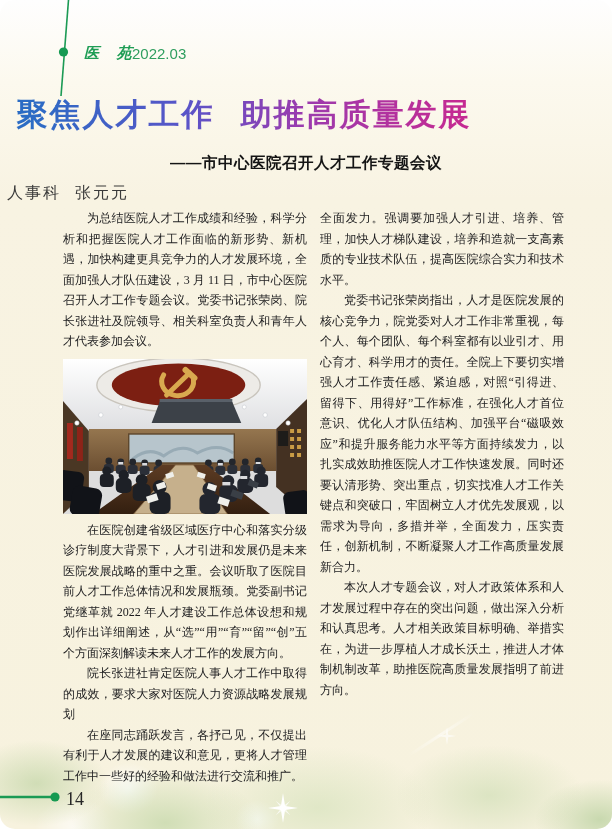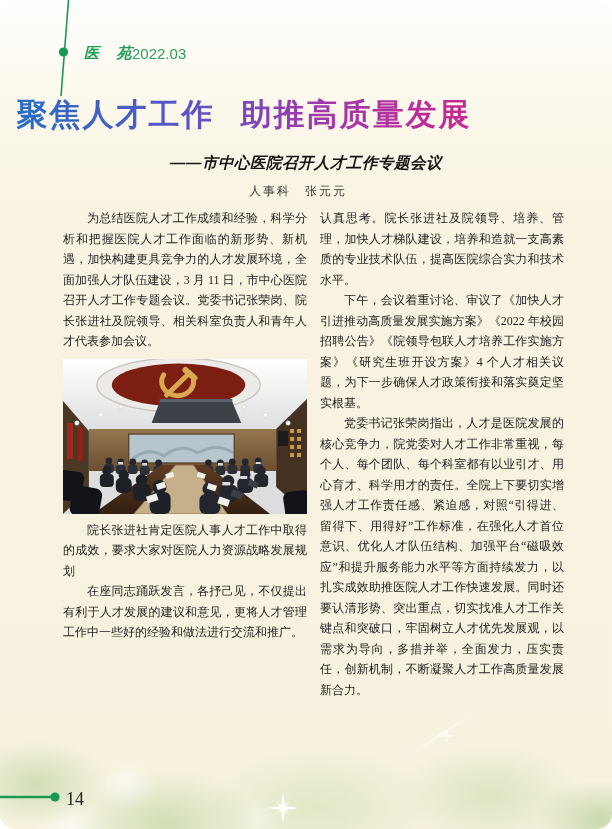--- a/index.html
+++ b/index.html
@@ -18,23 +18,23 @@
   .title{position:absolute;left:0;top:94px;width:488px;text-align:center;
     font-family:"Liberation Sans","DejaVu Sans",sans-serif;font-weight:bold;
     font-size:31px;letter-spacing:2px;color:#6a46b8;white-space:nowrap;}
   @supports (-webkit-background-clip:text){
     .title{background:linear-gradient(90deg,#2b6cc4 6%,#5954c8 38%,#9b3bae 62%,#c42a92 94%);
       -webkit-background-clip:text;background-clip:text;-webkit-text-fill-color:transparent;}
   }
   .title .gap{display:inline-block;width:26px;}
   .subtitle{position:absolute;left:0;top:153px;width:612px;text-align:center;
     font-family:"Liberation Sans","DejaVu Sans",sans-serif;font-weight:bold;
-    font-size:15.5px;letter-spacing:.5px;color:#141414;font-style:italic;}
-  .byline{position:absolute;left:0;top:183px;width:596px;text-align:center;
-    font-size:12px;letter-spacing:2px;color:#3a3a3a;}
+    font-size:15.5px;letter-spacing:.5px;color:#141414;}
+  .byline{position:absolute;left:0;top:183px;width:596px;text-align:left;
+    font-size:16px;letter-spacing:2px;color:#3a3a3a;}
   .byline span{margin:0 7px;}
 
   
   .cols{position:absolute;left:63px;top:208px;width:501px;display:flex;gap:13px;}
   .col{width:244px;font-size:12px;line-height:20.5px;text-align:justify;color:#1c1c1e;}
   .col p{margin:0;text-indent:2em;}
   .col p.noindent{text-indent:0;}
 
   
   .photo{width:244px;height:155px;margin:7px 0 6px 0;overflow:hidden;background:#ddd;}
@@ -223,28 +223,29 @@
           </g>
 
           <g fill="#111318">
             <rect x="-6" y="112" width="26" height="30" rx="6" transform="rotate(8 7 127)"></rect>
             <rect x="8" y="128" width="30" height="30" rx="7" transform="rotate(10 23 143)"></rect>
             <rect x="222" y="132" width="26" height="26" rx="6" transform="rotate(-8 235 145)"></rect>
           </g>
         </svg>
       </div>
 
+      <p>在医院创建省级区域医疗中心和落实分级诊疗制度大背景下，人才引进和发展仍是未来医院发展战略的重中之重。会议听取了医院目前人才工作总体情况和发展瓶颈。党委副书记党继革就 2022 年人才建设工作总体设想和规划作出详细阐述，从“选”“用”“育”“留”“创”五个方面深刻解读未来人才工作的发展方向。</p>
       <p>院长张进社肯定医院人事人才工作中取得的成效，要求大家对医院人力资源战略发展规划</p>
       <p>在座同志踊跃发言，各抒己见，不仅提出有利于人才发展的建议和意见，更将人才管理工作中一些好的经验和做法进行交流和推广。</p>
     </div>
 
     <div class="col">
-      <p class="noindent">认真思考。院长张进社及院领导、培养、管理，加快人才梯队建设，培养和造就一支高素质的专业技术队伍，提高医院综合实力和技术水平。</p>
-      <p>下午，会议着重讨论、审议了《加快人才引进推动高质量发展实施方案》《2022 年校园招聘公告》《院领导包联人才培养工作实施方案》《研究生班开设方案》4 个人才相关议题，为下一步确保人才政策衔接和落实奠定坚实根基。</p>
+      <p class="noindent">全面发力。强调要加强人才引进、培养、管理，加快人才梯队建设，培养和造就一支高素质的专业技术队伍，提高医院综合实力和技术水平。</p>
       <p>党委书记张荣岗指出，人才是医院发展的核心竞争力，院党委对人才工作非常重视，每个人、每个团队、每个科室都有以业引才、用心育才、科学用才的责任。全院上下要切实增强人才工作责任感、紧迫感，对照“引得进、留得下、用得好”工作标准，在强化人才首位意识、优化人才队伍结构、加强平台“磁吸效应”和提升服务能力水平等方面持续发力，以扎实成效助推医院人才工作快速发展。同时还要认清形势、突出重点，切实找准人才工作关键点和突破口，牢固树立人才优先发展观，以需求为导向，多措并举，全面发力，压实责任，创新机制，不断凝聚人才工作高质量发展新合力。</p>
+      <p>本次人才专题会议，对人才政策体系和人才发展过程中存在的突出问题，做出深入分析和认真思考。人才相关政策目标明确、举措实在，为进一步厚植人才成长沃土，推进人才体制机制改革，助推医院高质量发展指明了前进方向。</p>
     </div>
   </div>
 
   <div class="streak"></div>
   <svg class="sparkle" style="left:268px;top:793px;width:30px;height:30px;" viewBox="0 0 26 26">
     <path d="M13 0 L14.8 11.2 L26 13 L14.8 14.8 L13 26 L11.2 14.8 L0 13 L11.2 11.2 Z" fill="#ffffff"></path>
     <path d="M13 4 L14 12 L22 13 L14 14 L13 22 L12 14 L4 13 L12 12 Z" fill="#ffffff" opacity="0.7" transform="rotate(45 13 13)"></path>
   </svg>
   <svg class="sparkle" style="left:438px;top:727px;width:18px;height:18px;opacity:.6;" viewBox="0 0 26 26">
     <path d="M13 0 L14.8 11.2 L26 13 L14.8 14.8 L13 26 L11.2 14.8 L0 13 L11.2 11.2 Z" fill="#ffffff"></path>

